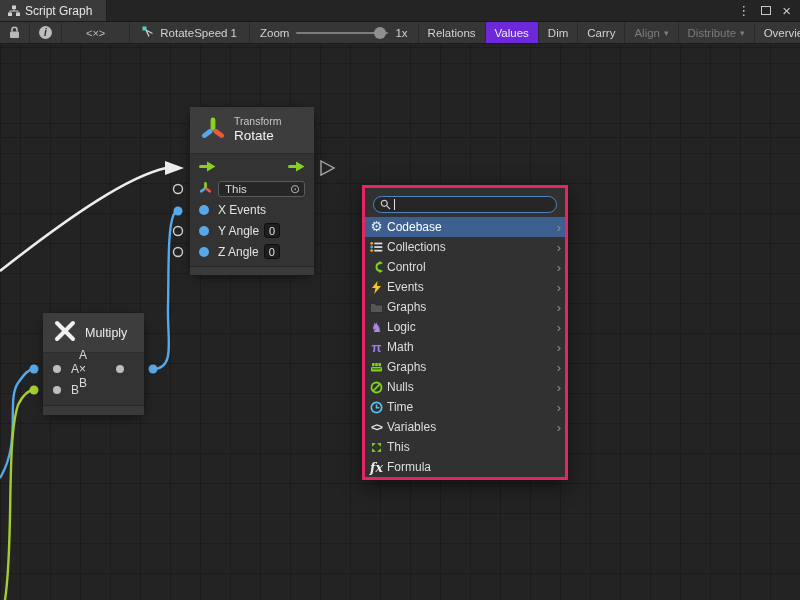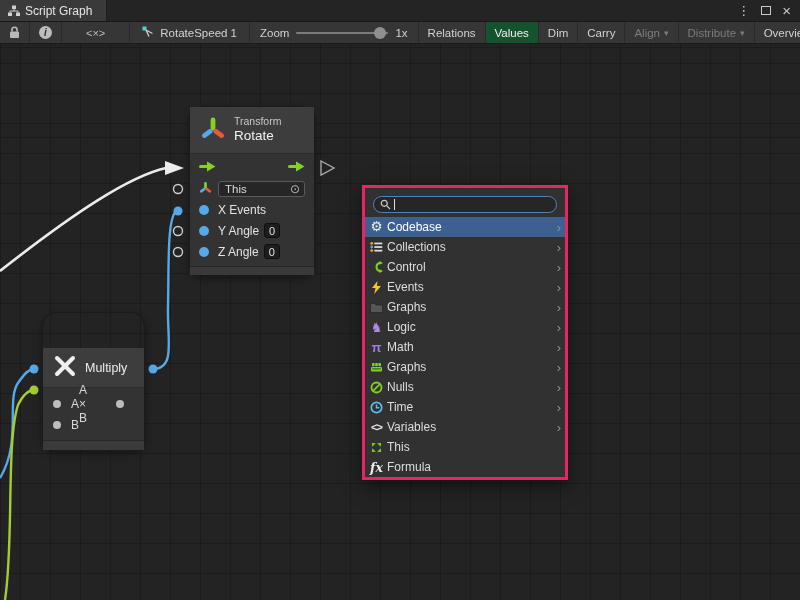--- a/index.html
+++ b/index.html
@@ -21,21 +21,21 @@
   .toolbar { position:absolute; top:22px; left:0; right:0; height:22px; background:#363636;
     display:flex; align-items:stretch; color:#d2d2d2; font-size:11.5px; border-bottom:1px solid #1c1c1c;
     overflow:hidden; white-space:nowrap; }
   .tbtn { display:flex; align-items:center; padding:0 9px; border-right:1px solid #2a2a2a; }
   .tb-left { display:flex; align-items:stretch; }
   .zoomwrap { display:flex; align-items:center; gap:7px; padding:0 10px; border-right:1px solid #2a2a2a; }
   .slider { position:relative; width:92px; height:12px; }
   .slider .track { position:absolute; top:5px; left:0; right:0; height:2px; background:#7c7c7c; border-radius:1px; }
   .slider .knob { position:absolute; top:0; left:78px; width:12px; height:12px; border-radius:50%; background:#8f8f8f; }
   .tb-right { margin-left:auto; display:flex; align-items:stretch; }
-  .tb-right .tbtn.active { background:#14532d; color:#f1f1f1; }
+  .tb-right .tbtn.active { background:#6d28d9; color:#f1f1f1; }
   .tb-right .tbtn.disabled { color:#7c7c7c; }
   .tb-right .tbtn .dd { font-size:9px; margin-left:4px; color:inherit; }
   .tb-right .tbtn:last-child { padding-right:20px; }
 
   
   .canvas { position:absolute; top:44px; left:0; width:800px; height:556px; overflow:hidden;
     background:
       repeating-linear-gradient(90deg,#1b1b1c 0 1px,transparent 1px 120px) 20px 0,
       repeating-linear-gradient(0deg,#1b1b1c 0 1px,transparent 1px 120px) 0 94px,
       repeating-linear-gradient(90deg,rgba(0,0,0,.20) 0 1px,transparent 1px 30px) 20px 0,
@@ -59,21 +59,21 @@
   .rotate-node .hdr { height:47px; }
   .hdr-titles { display:flex; flex-direction:column; line-height:1.25; }
   .hdr-cat { font-size:10.5px; color:#c7c7c7; }
   .hdr-title { font-size:13.5px; color:#f2f2f2; }
   .row-flow { justify-content:space-between; }
   .thisfield { flex:1; height:16px; margin-left:6px; background:#262626; border:1px solid #5a5a5a;
     border-radius:3px; display:flex; align-items:center; padding:0 4px 0 6px; color:#dcdcdc; font-size:11.5px; }
   .thisfield .target { margin-left:auto; color:#b5b5b5; font-size:12px; line-height:1; }
 
   .multiply-node { left:43px; top:269px; width:101px; }
-  .multiply-node .hdr { height:40px;margin-top:35px; }
+  .multiply-node .hdr { height:40px; }
   .multiply-node .body { padding:5px 0; }
   .multiply-node .row { padding:0 10px; color:#d9d9d9; }
   .multiply-node .out { margin-left:auto; display:flex; align-items:center; gap:24px; }
   .mul-title { font-size:12.5px; color:#eeeeee; }
   .multiply-node .row .graydot { margin-right:10px; }
 
   
   .finder { position:absolute; left:362px; top:141px; width:206px; border:3px solid #e62563;
     background:#313131; box-shadow:0 6px 18px rgba(0,0,0,.5); }
   .searchbox { margin:8px 8px 0; height:17px; background:#262626; border:1px solid #4d83c4;

